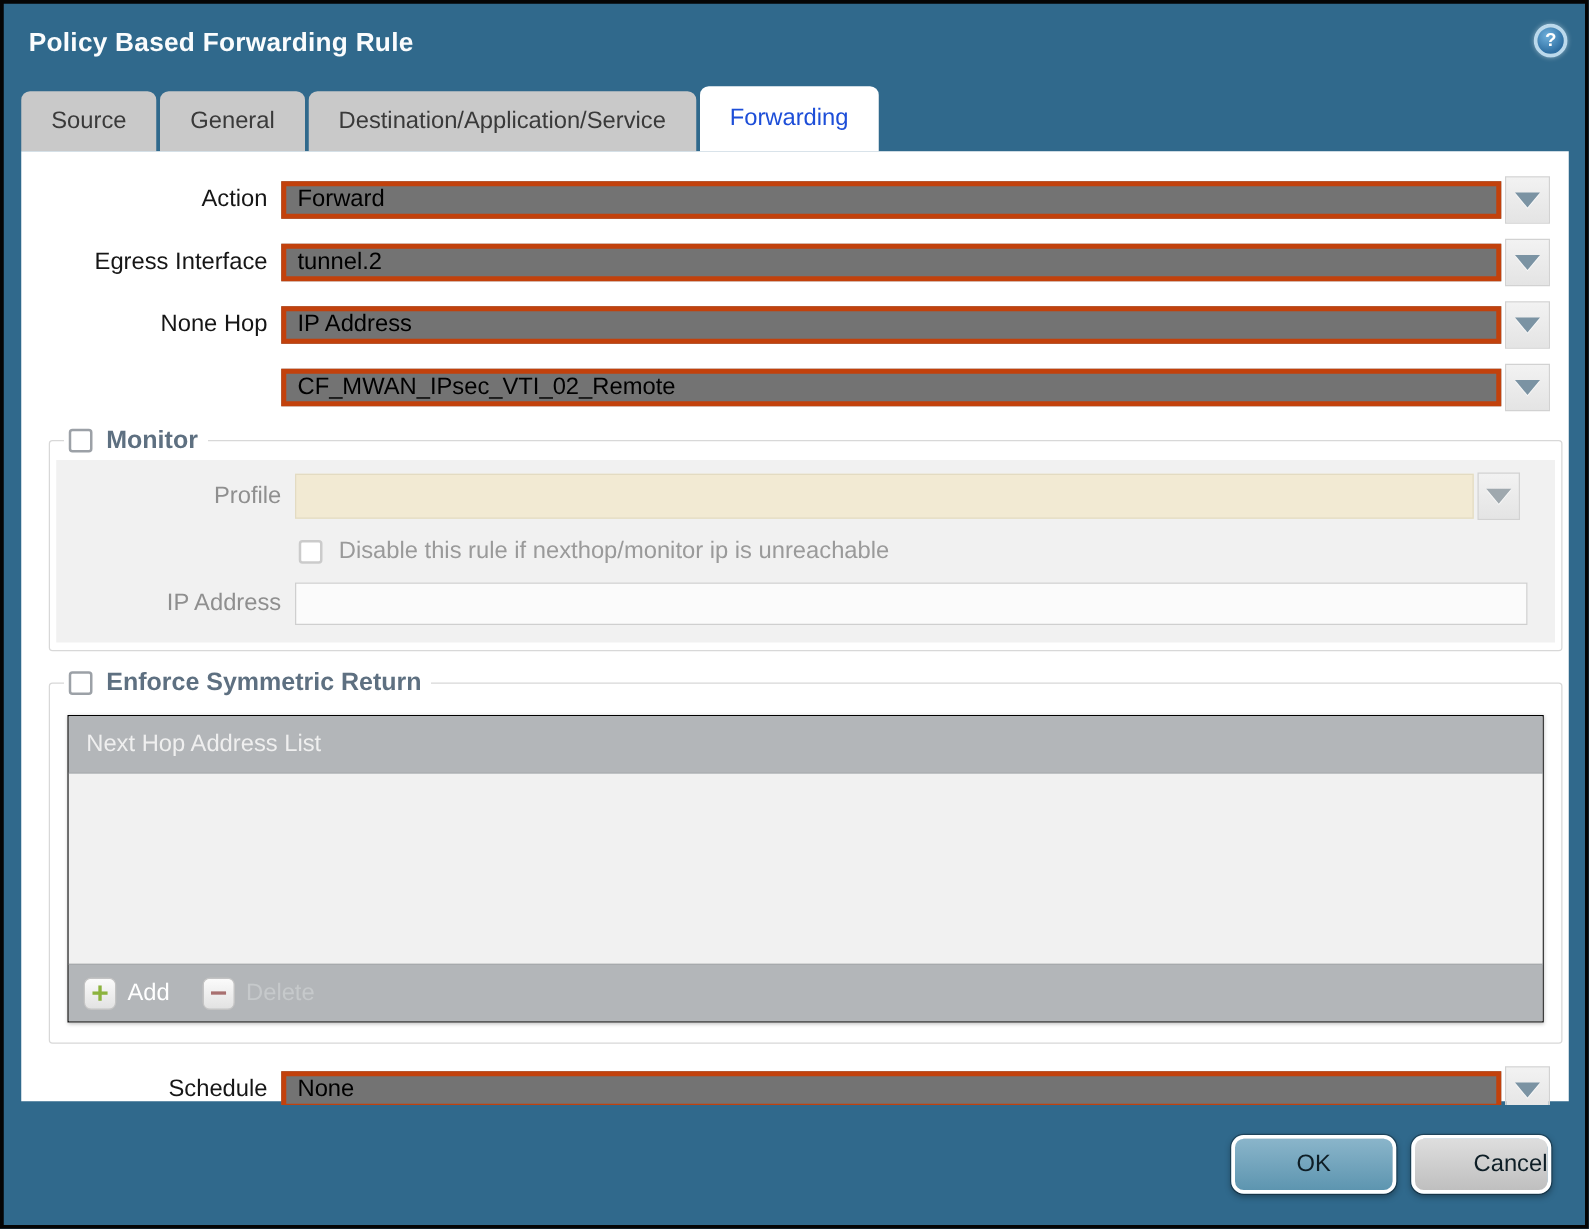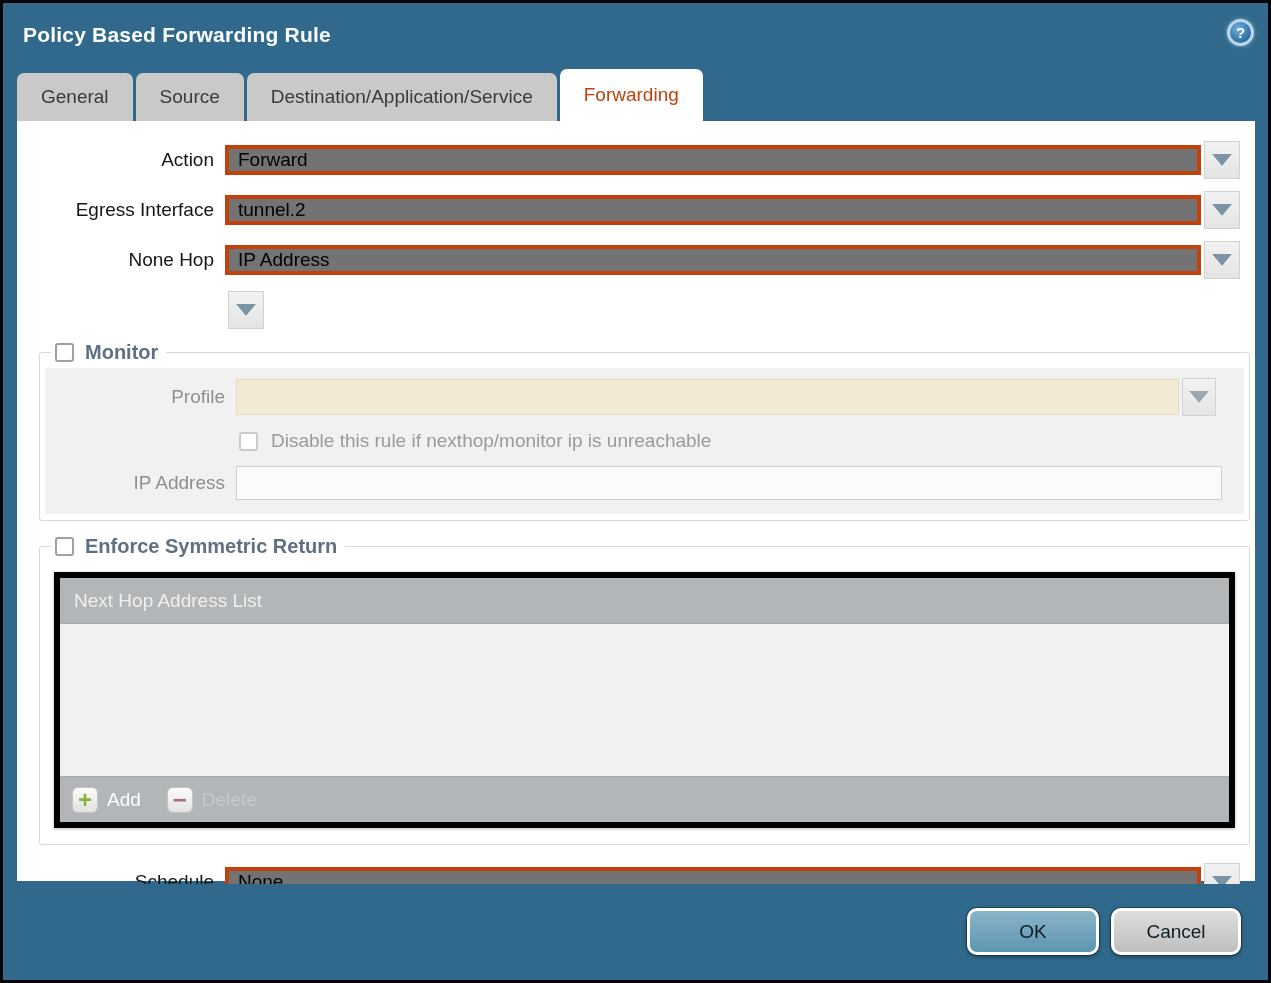--- a/index.html
+++ b/index.html
@@ -39,21 +39,21 @@
   .tab {
     height: 48px; line-height: 48px;
     padding: 0 24px;
     background: #C9C9C9;
     color: #3A3A3A; font-size: 19px;
     border-radius: 7px 7px 0 0;
     cursor: pointer; white-space: nowrap;
   }
   .tab.active {
     height: 52px; line-height: 52px;
-    background: #FFFFFF; color: #c2410c;
+    background: #FFFFFF; color: #1d4ed8;
   }
 
   
   .content {
     position: absolute; left: 14px; right: 13px; top: 118px; bottom: 99px;
     background: #FFFFFF;
     padding-top: 20px;
   }
 
   .frow { display: flex; align-items: center; margin-bottom: 12px; padding-right: 15px; justify-content: flex-end; }
@@ -122,21 +122,21 @@
     background: #FBFBFB; border: 1px solid #CFCFCF;
     font-family: "Liberation Sans", sans-serif; font-size: 19px; color: #555;
     padding: 0 9px; outline: none; margin-right: 4px;
   }
   .disable-row { margin: 14px 0 14px 194px; display: flex; align-items: center; gap: 13px; }
   .disable-label { font-size: 19px; color: #9A9A9A; }
 
   
   .sym-table {
     margin: 10px 9px 10px 9px;
-    border: 6px solid #000000;
+    border: 1px solid #000000;
     box-shadow: 0 1px 3px rgba(0,0,0,.25);
   }
   .sym-head {
     height: 46px; background: #B3B6B9;
     color: #EFEFEF; font-size: 19px;
     display: flex; align-items: center; padding-left: 14px;
     border-bottom: 1px solid #A7AAAD;
   }
   .sym-body { height: 152px; background: #F1F1F1; }
   .sym-foot {
@@ -170,35 +170,35 @@
   }
   .btn {
     width: 132px; height: 47px;
     border: 3px solid #FFFFFF; border-radius: 10px;
     font-family: "Liberation Sans", sans-serif;
     font-size: 19px; color: #0E1E26;
     box-shadow: 0 0 0 1px rgba(0,0,0,.3), 0 2px 5px rgba(0,0,0,.35);
     cursor: pointer;
   }
   .btn.ok { background: linear-gradient(#8AB5CA, #5D95B0); }
-  .btn.cancel { background: linear-gradient(#DEDEDE, #BFBFBF); width: 130px; }
+  .btn.cancel { background: linear-gradient(#DEDEDE, #BFBFBF); width: 112px; text-align: right; }
 </style>
 </head>
 <body>
 
 <div class="dialog">
 
   <div class="titlebar">
     <span class="title">Policy Based Forwarding Rule</span>
     <span class="help">?</span>
   </div>
 
   <div class="tabs">
+    <div class="tab">Source</div>
     <div class="tab">General</div>
-    <div class="tab">Source</div>
     <div class="tab">Destination/Application/Service</div>
     <div class="tab active">Forwarding</div>
   </div>
 
   <div class="content">
 
     <div class="frow">
       <label class="flabel">Action</label>
       <div class="combo">
         <input class="combo-input" value="Forward" style="">
@@ -224,20 +224,21 @@
         <input class="combo-input" value="IP Address" style="">
         <div class="combo-btn">
           <span class="tri"></span>
         </div>
       </div>
     </div>
 
     <div class="frow">
       <label class="flabel"></label>
       <div class="combo">
+        <input class="combo-input" value="CF_MWAN_IPsec_VTI_02_Remote" style="">
         <div class="combo-btn">
           <span class="tri"></span>
         </div>
       </div>
     </div>
 
     <fieldset>
       <legend>
         <span class="checkbox"></span>
         <span class="legend-label">Monitor</span>

